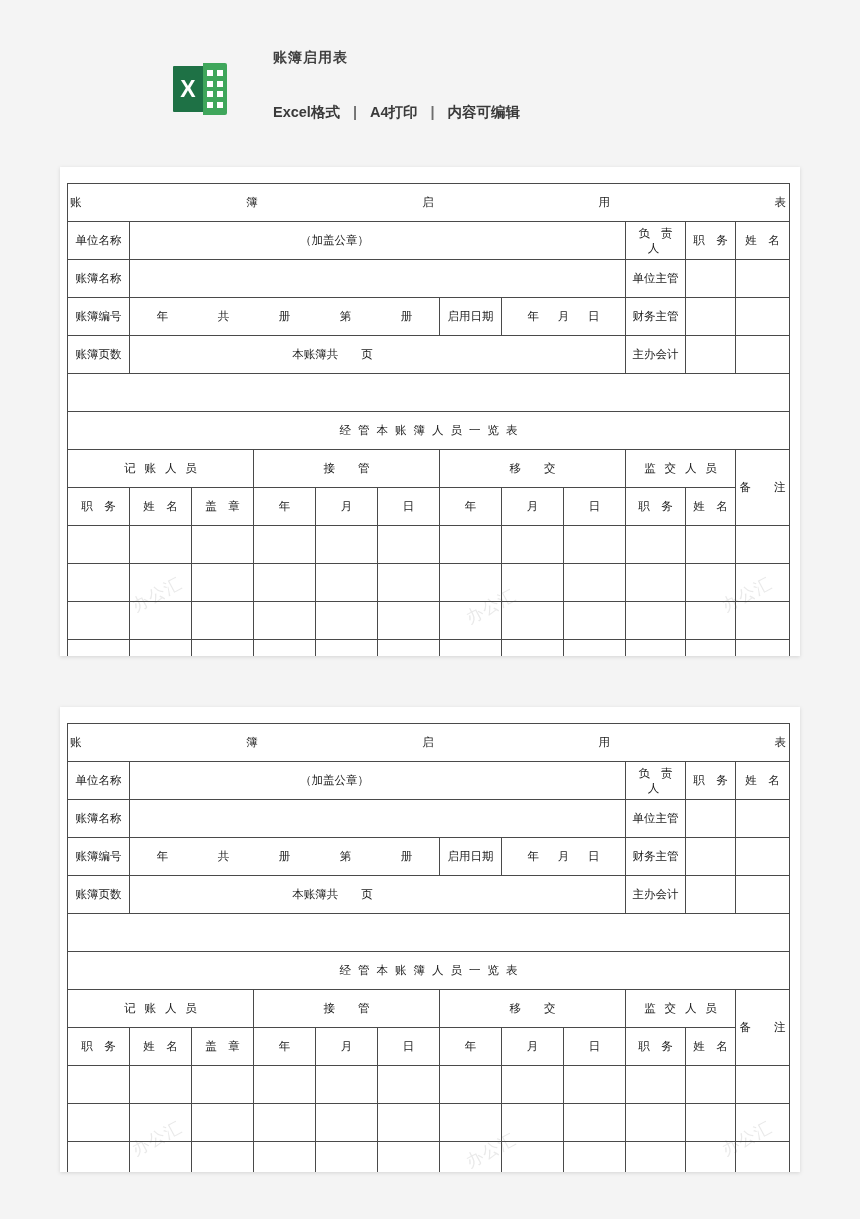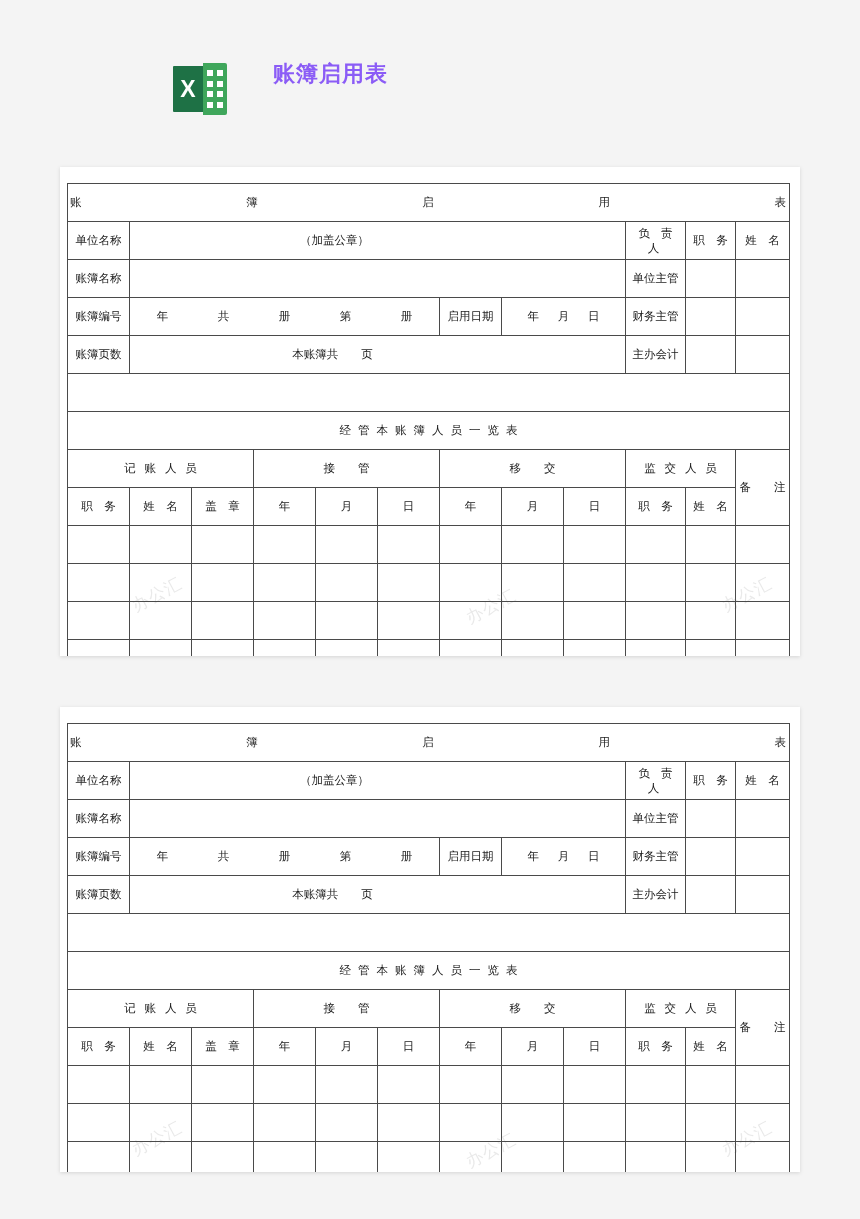--- a/index.html
+++ b/index.html
@@ -46,24 +46,24 @@
     background: #3fa65b;
     border-radius: 0 2px 2px 0;
     padding: 7px 4px;
   }
   .logo-grid { width: 100%; height: 100%; display: flex; flex-direction: column; justify-content: space-between; }
   .logo-grid .lrow { display: flex; justify-content: space-between; height: 6px; }
   .logo-grid .lrow i { display: block; width: 6px; height: 6px; background: #ffffff; }
 
   .title-main {
     position: absolute;
-    left: 273px; top: 59px;
+    left: 273px; top: 49px;
     font-family: "Liberation Sans", sans-serif;
-    font-size: 22px; font-weight: bold;
-    color: #8b5cf6;
+    font-size: 14px; font-weight: bold;
+    color: #404040;
     letter-spacing: 1px;
   }
   .title-sub {
     position: absolute;
     left: 273px; top: 103px;
     font-family: "Liberation Sans", sans-serif;
     font-size: 14.5px; font-weight: bold;
     color: #3a3a3a;
     white-space: nowrap;
   }
@@ -165,20 +165,23 @@
               <i></i>
             </div>
           <div class="lrow">
               <i></i>
               <i></i>
             </div>
         </div>
       </div>
     </div>
     <div class="title-main">账簿启用表</div>
+    <div class="title-sub">
+      <span>Excel格式</span><span class="sep">|</span><span>A4打印</span><span class="sep">|</span><span>内容可编辑</span>
+    </div>
   </div>
 
   <div class="card" id="card1">
     <div class="wm" style="left:70px; top:416px;">办公汇</div>
     <div class="wm" style="left:404px; top:428px;">办公汇</div>
     <div class="wm" style="left:660px; top:416px;">办公汇</div>
 
     <div class="sheet">
       <table class="grid">
         <colgroup>

